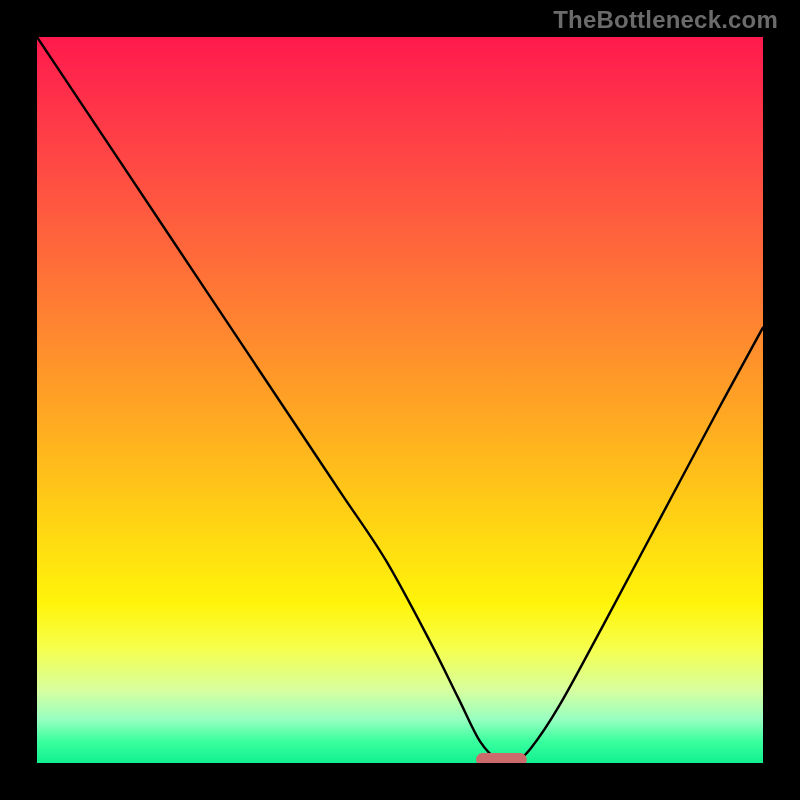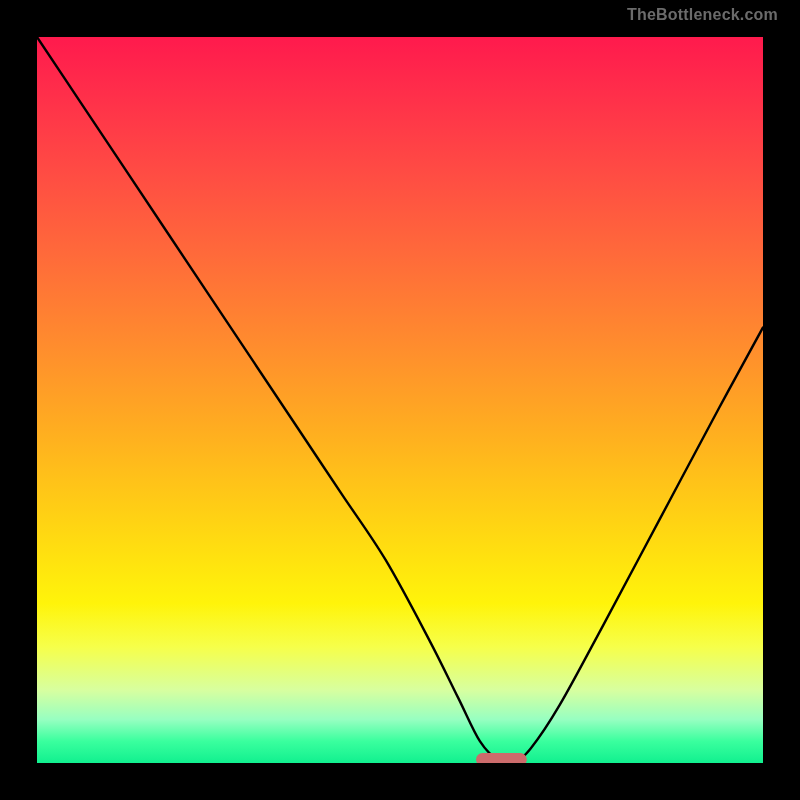--- a/index.html
+++ b/index.html
@@ -15,21 +15,21 @@
     width: 800px;
     height: 800px;
     background: #000;
   }
   .watermark {
     position: absolute;
     top: 6px;
     right: 22px;
     color: #6b6b6b;
     font-family: Arial, Helvetica, sans-serif;
-    font-size: 16px;
+    font-size: 24px;
     font-weight: 600;
     letter-spacing: 0.2px;
     z-index: 10;
   }
   .plot-area {
     position: absolute;
     left: 37px;
     top: 37px;
     width: 726px;
     height: 726px;

